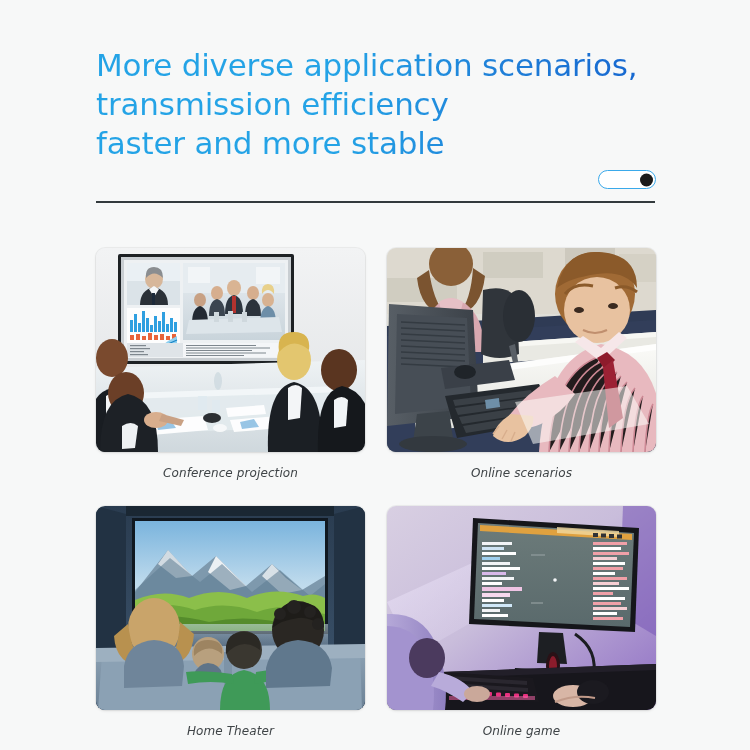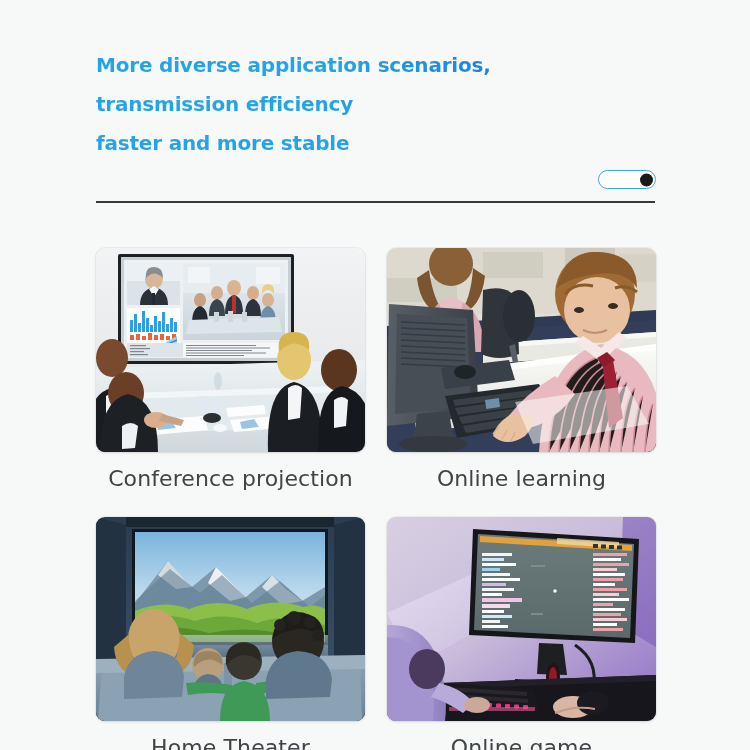--- a/index.html
+++ b/index.html
@@ -10,22 +10,22 @@
     font-family:"DejaVu Sans", sans-serif;
     overflow:hidden;
     position:relative;
   }
 
   
   .headline{
     position:absolute;
     left:96px; top:46px;
     width:580px;
-    font-weight:700;
-    font-size:20px;
+    font-weight:400;
+    font-size:31px;
     line-height:39px;
     letter-spacing:-0.2px;
     background:linear-gradient(90deg,#24a3e6 0%,#24a3e6 42%,#1f7fd8 70%,#1461ce 100%);
     -webkit-background-clip:text;
     background-clip:text;
     color:transparent;
     -webkit-text-fill-color:transparent;
   }
   .headline .ln{ display:block; }
 
@@ -74,25 +74,26 @@
     width:269px; height:204px;
     border-radius:9px;
     overflow:hidden;
     position:relative;
     background:#eceff1;
     box-shadow:0 1px 3px rgba(0,0,0,.10), 0 0 0 1px rgba(0,0,0,.045);
   }
   .thumb svg{ display:block; width:100%; height:100%; }
   .caption{
     text-align:center;
-    font-size:22px;
+    font-size:12px;
     color:#3f4447;
     padding-top:14px;
     padding-bottom:16px;
     letter-spacing:.1px;
+    font-style:italic;
   }
 </style>
 </head>
 <body>
 
 <h1 class="headline">
   <span class="ln">More diverse application scenarios,</span>
   <span class="ln">transmission efficiency</span>
   <span class="ln">faster and more stable</span>
 </h1>
@@ -359,21 +360,21 @@
           <g stroke="#d8ae8c" stroke-width="1.4">
             <path d="M112 178 l-6 8"></path>
               <path d="M120 182 l-5 9"></path>
               <path d="M128 184 l-4 9"></path>
           </g>
         </g>
 
         <path d="M128 154 L240 138 L262 176 L146 196z" fill="#fbfbf8" opacity=".55"></path>
       </svg>
     </div>
-    <div class="caption">Online learning</div>
+    <div class="caption">Online scenarios</div>
   </div>
 
   <div class="cell">
     <div class="thumb">
       <svg viewBox="0 0 269 204" preserveAspectRatio="xMidYMid slice">
         <defs>
           <linearGradient id="htRoom" x1="0" y1="0" x2="0" y2="1">
             <stop offset="0" stop-color="#2a3c50"></stop>
               <stop offset="1" stop-color="#3d556e"></stop>
           </linearGradient>

